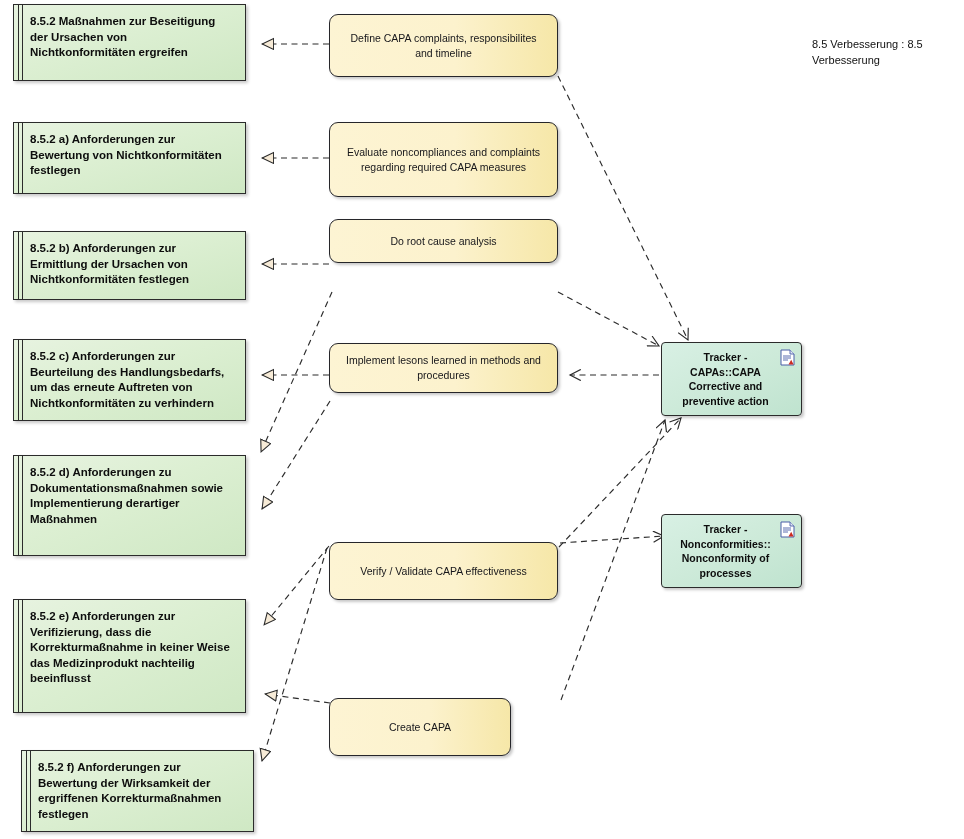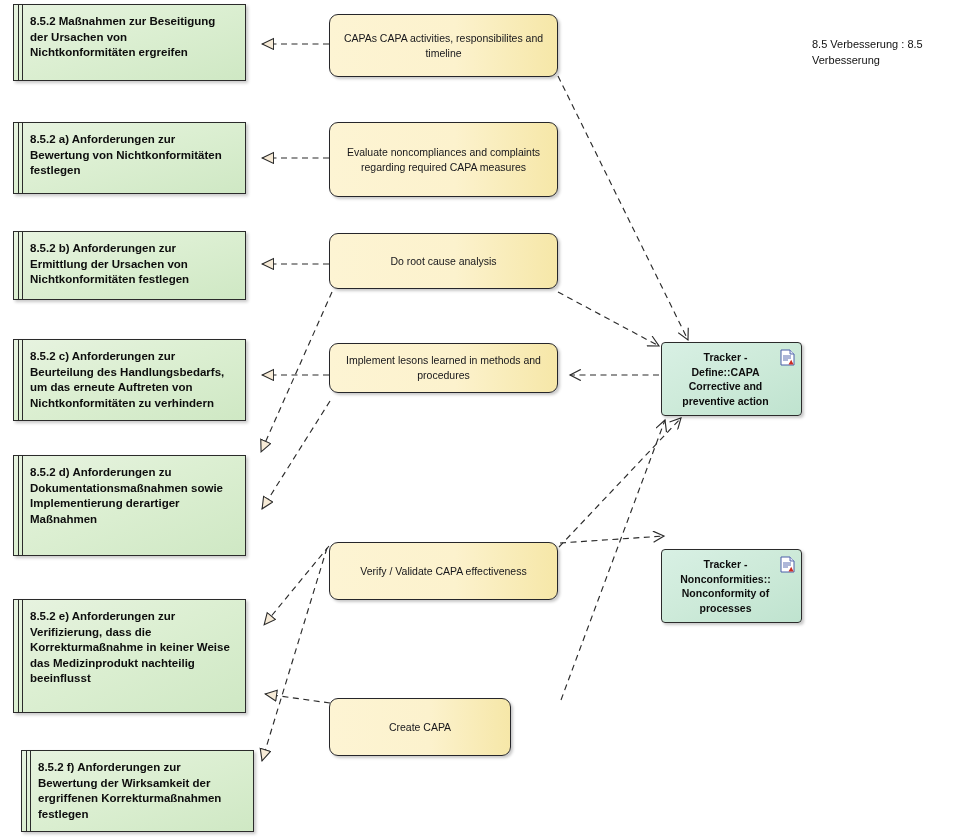--- a/index.html
+++ b/index.html
@@ -188,58 +188,58 @@
 
   <div class="node req" style="left:13px; top:599px; width:233px; height:114px;">
     <div class="node-text">8.5.2 e) Anforderungen zur Verifizierung, dass die Korrekturmaßnahme in keiner Weise das Medizinprodukt nachteilig beeinflusst</div>
   </div>
 
   <div class="node req" style="left:13px; top:750px; width:233px; height:82px;margin-left:8px;">
     <div class="node-text">8.5.2 f) Anforderungen zur Bewertung der Wirksamkeit der ergriffenen Korrekturmaßnahmen festlegen</div>
   </div>
 
   <div class="node act" style="left:329px; top:14px; width:229px; height:63px;">
-    <div class="node-text">CAPAs CAPA activities, responsibilites and timeline</div>
+    <div class="node-text">Define CAPA complaints, responsibilites and timeline</div>
   </div>
 
   <div class="node act" style="left:329px; top:122px; width:229px; height:75px;">
     <div class="node-text">Evaluate noncompliances and complaints regarding required CAPA measures</div>
   </div>
 
-  <div class="node act" style="left:329px; top:233px; width:229px; height:56px;">
+  <div class="node act" style="left:329px; top:219px; width:229px; height:44px;">
     <div class="node-text">Do root cause analysis</div>
   </div>
 
   <div class="node act" style="left:329px; top:343px; width:229px; height:50px;padding-left:12px;">
     <div class="node-text">Implement lesons learned in methods and procedures</div>
   </div>
 
   <div class="node act" style="left:329px; top:542px; width:229px; height:58px;">
     <div class="node-text">Verify / Validate CAPA effectiveness</div>
   </div>
 
   <div class="node act" style="left:329px; top:698px; width:182px; height:58px;">
     <div class="node-text">Create CAPA</div>
   </div>
 
   <div class="node trk" style="left:661px; top:342px; width:141px; height:74px;">
-    <div class="node-text">Tracker - Define::CAPA Corrective and preventive action</div>
+    <div class="node-text">Tracker - CAPAs::CAPA Corrective and preventive action</div>
     <svg class="doc-icon" viewBox="0 0 15 17">
       <path d="M1,1 H10 L14,5 V16 H1 Z" fill="#ffffff" stroke="#4a5fa8" stroke-width="1"></path>
       <path d="M10,1 V5 H14" fill="#e3e8f6" stroke="#4a5fa8" stroke-width="0.9"></path>
       <g stroke="#4a5fa8" stroke-width="0.9">
         <line x1="3" y1="7" x2="11" y2="7"></line>
         <line x1="3" y1="9" x2="11" y2="9"></line>
         <line x1="3" y1="11" x2="8" y2="11"></line>
       </g>
       <path d="M8.5,15.6 L11.2,10.8 L13.6,15.6 Z" fill="#cc2b22"></path>
     </svg>
   </div>
 
-  <div class="node trk" style="left:661px; top:514px; width:141px; height:74px;margin-top:35px;">
+  <div class="node trk" style="left:661px; top:514px; width:141px; height:74px;">
     <div class="node-text">Tracker - Nonconformities:: Nonconformity of processes</div>
     <svg class="doc-icon" viewBox="0 0 15 17">
       <path d="M1,1 H10 L14,5 V16 H1 Z" fill="#ffffff" stroke="#4a5fa8" stroke-width="1"></path>
       <path d="M10,1 V5 H14" fill="#e3e8f6" stroke="#4a5fa8" stroke-width="0.9"></path>
       <g stroke="#4a5fa8" stroke-width="0.9">
         <line x1="3" y1="7" x2="11" y2="7"></line>
         <line x1="3" y1="9" x2="11" y2="9"></line>
         <line x1="3" y1="11" x2="8" y2="11"></line>
       </g>
       <path d="M8.5,15.6 L11.2,10.8 L13.6,15.6 Z" fill="#cc2b22"></path>

